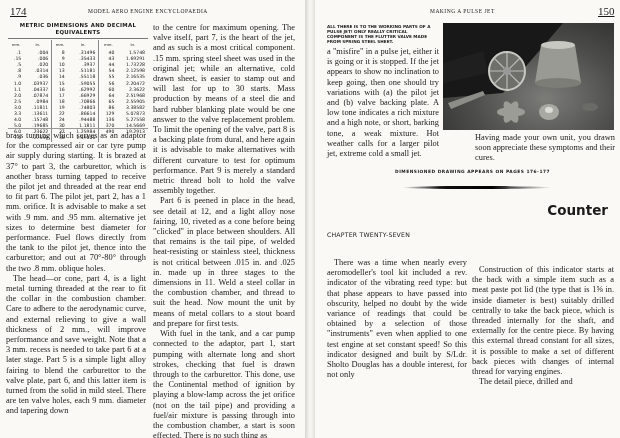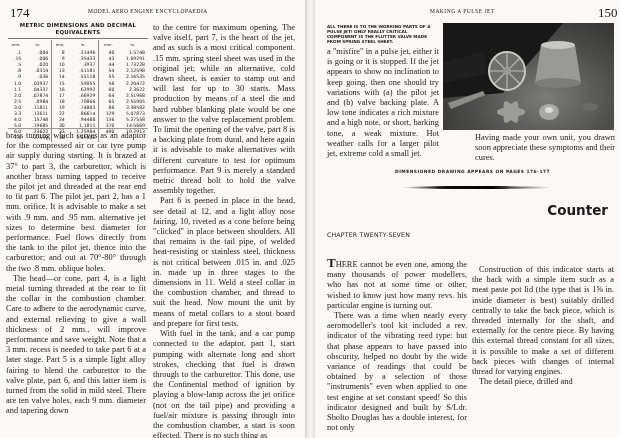--- a/index.html
+++ b/index.html
@@ -15,21 +15,21 @@
       background: #faf9f5;
       overflow: hidden;
     }
     .page.left { left: 0; width: 305px; }
     .page.right { left: 315px; width: 305px; }
     .gutter {
       position: absolute; left: 305px; top: 0; width: 10px; height: 438px;
       background: linear-gradient(to right, #d8d6cf, #f3f2ee 40%, #f6f5f1 60%, #e2e0d9);
     }
     .abs { position: absolute; }
-    .pagenum { font-size: 13px; top: 5px; }
+    .pagenum { font-size: 11px; top: 5px; text-decoration: underline; }
     .runhead { font-size: 5.5px; letter-spacing: 0.5px; top: 8px; text-transform: uppercase; }
     .col {
       position: absolute;
       font-size: 8.4px; line-height: 10.2px;
       text-align: justify;
       hyphens: manual;
     }
     .col p { margin: 0; text-indent: 0; }
     .col p.ind { text-indent: 7px; }
 
@@ -281,21 +281,20 @@
 
   <div class="abs dimnote" style="left:80px; top:169px;">DIMENSIONED DRAWING APPEARS ON PAGES 176-177</div>
   <div class="swash"></div>
 
   <div class="abs chapter" style="left:12px; top:231px;">CHAPTER TWENTY-SEVEN</div>
   <div class="abs title" style="right:12px; top:200px; width:160px;">
     <div>Counter</div>
   </div>
 
   <div class="col" style="left:12px; top:258px; width:140px;">
-    <p><span class="dropcap">T</span><span>HERE cannot be even one, among the many thousands of power modellers, who has not at some time or other, wished to know just how many revs. his particular engine is turning out.</span></p>
     <p class="ind">There was a time when nearly every aeromodeller's tool kit included a rev. indicator of the vibrating reed type: but that phase appears to have passed into obscurity, helped no doubt by the wide variance of readings that could be obtained by a selection of those "instruments" even when applied to one test engine at set constant speed! So this indicator designed and built by S/Ldr. Sholto Douglas has a double interest, for not only</p>
   </div>
 
   <div class="col" style="left:157px; top:265px; width:142px;">
     <p class="ind">Construction of this indicator starts at the back with a simple item such as a meat paste pot lid (the type that is 1⅝ in. inside diameter is best) suitably drilled centrally to take the back piece, which is threaded internally for the shaft, and externally for the centre piece. By having this external thread constant for all sizes, it is possible to make a set of different back pieces with changes of internal thread for varying engines.</p>
     <p class="ind">The detail piece, drilled and</p>
   </div>
 </div>
 
 </body></html>

